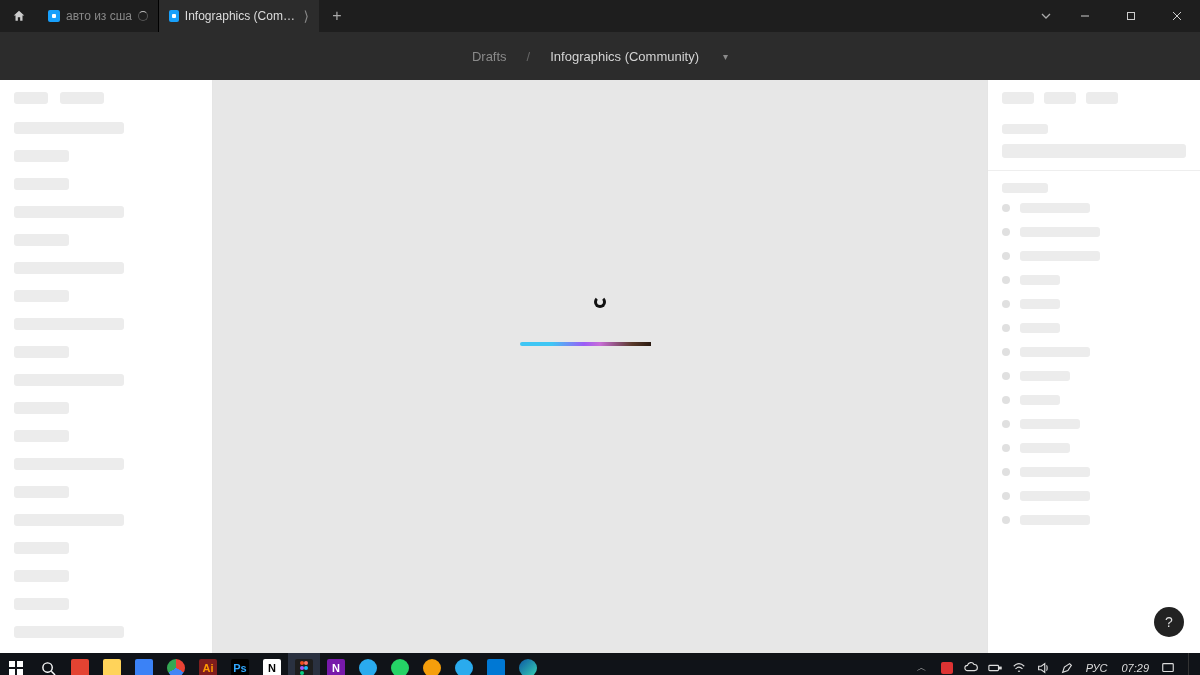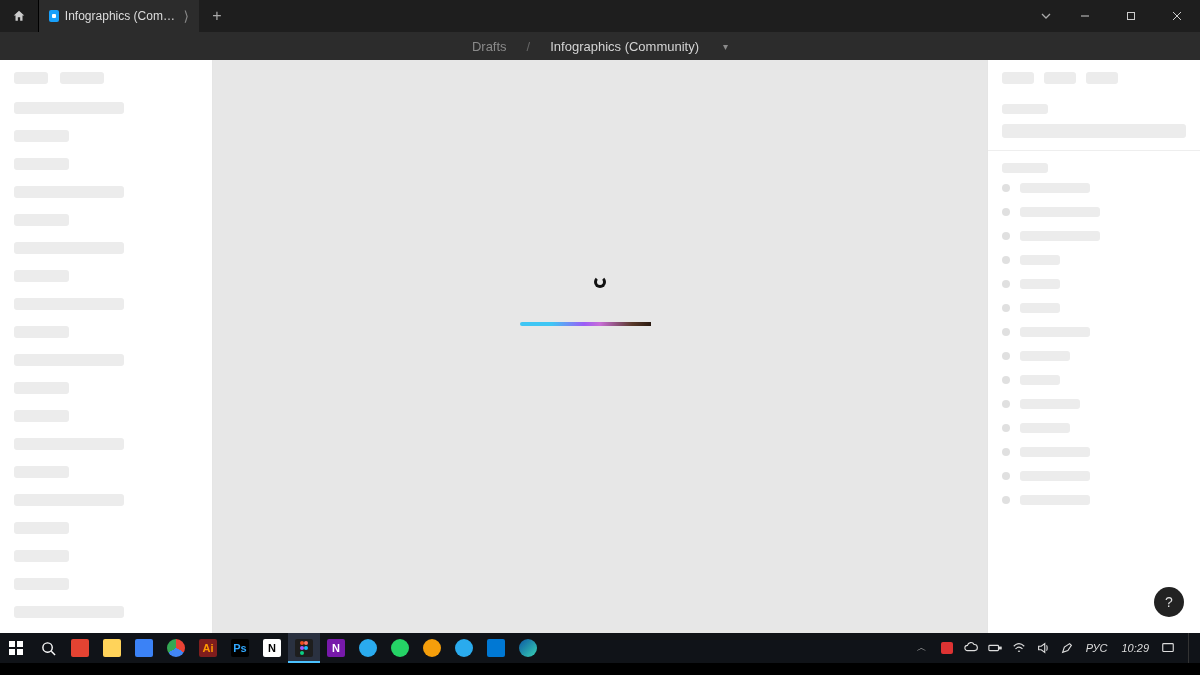--- a/index.html
+++ b/index.html
@@ -19,21 +19,21 @@
   .tab-spinner { width:10px; height:10px; border:1.5px solid #555; border-top-color:#bbb; border-radius:50%; }
   .tab-close { color:#888; font-size:14px; line-height:1; }
   .newtab { width: 36px; display:flex; align-items:center; justify-content:center; color:#aaa; font-size:16px; }
   .titlebar-spacer { flex:1; }
   .win-controls { display:flex; }
   .win-btn { width:46px; display:flex; align-items:center; justify-content:center; color:#ccc; }
   .win-btn svg { width:10px; height:10px; stroke:#ccc; stroke-width:1; fill:none; }
   .chev-down { width:32px; display:flex; align-items:center; justify-content:center; color:#aaa; }
   
   
-  .headerbar { height: 28px; background: #2c2c2c; display:flex; align-items:center; justify-content:center; gap:20px; font-size:13px; }
+  .headerbar { height: 48px; background: #2c2c2c; display:flex; align-items:center; justify-content:center; gap:20px; font-size:13px; }
   .headerbar .bc1 { color:#8a8a8a; }
   .headerbar .sep { color:#666; }
   .headerbar .bc2 { color:#d4d4d4; }
   .headerbar .caret { color:#8a8a8a; font-size:10px; margin-left:4px; }
   
   
   .app { height: calc(675px - 32px - 40px - 30px); display:flex; background:#fff; }
   .left-panel { width: 213px; background:#fff; border-right:1px solid #e5e5e5; padding:12px 14px; }
   .right-panel { width: 213px; background:#fff; border-left:1px solid #e5e5e5; padding:12px 14px; position:relative; }
   .canvas { flex:1; background:#e7e7e7; position:relative; }
@@ -80,20 +80,25 @@
 </head>
 <body>
 
 <div class="titlebar">
   <div class="home-btn">
     <svg viewBox="0 0 24 24">
         <path d="M12 3l9 8h-3v9h-4v-6H10v6H6v-9H3z"></path>
       </svg>
   </div>
 
+  <div class="tab inactive">
+    <span class="tab-favicon"></span>
+    <span class="tab-title">авто из сша</span>
+    <span class="tab-spinner"></span>
+  </div>
   <div class="tab-sep"></div>
   <div class="tab active">
     <span class="tab-favicon"></span>
     <span class="tab-title">Infographics (Community)</span>
     <span class="tab-close">⟩</span>
   </div>
 
   <div class="newtab">+</div>
 
   <div class="titlebar-spacer"></div>
@@ -336,21 +341,21 @@
         <svg viewBox="0 0 16 16">
           <path d="M3 6v4h3l4 3V3L6 6H3zM12 5c1 1 1 5 0 6"></path>
         </svg>
       </div>
     <div class="tray-ico">
         <svg viewBox="0 0 16 16">
           <path d="M3 13l2-6 6-4 2 2-4 6-6 2z"></path>
         </svg>
       </div>
     <span class="tray-txt">РУС</span>
-    <span class="tray-txt">10:29</span>
+    <span class="tray-txt">07:29</span>
     <div class="tray-ico">
         <svg viewBox="0 0 16 16">
           <rect x="2" y="3" width="12" height="9" rx="1"></rect>
         </svg>
       </div>
     <div class="showdesktop"></div>
   </div>
 </div>
 
 </body></html>

